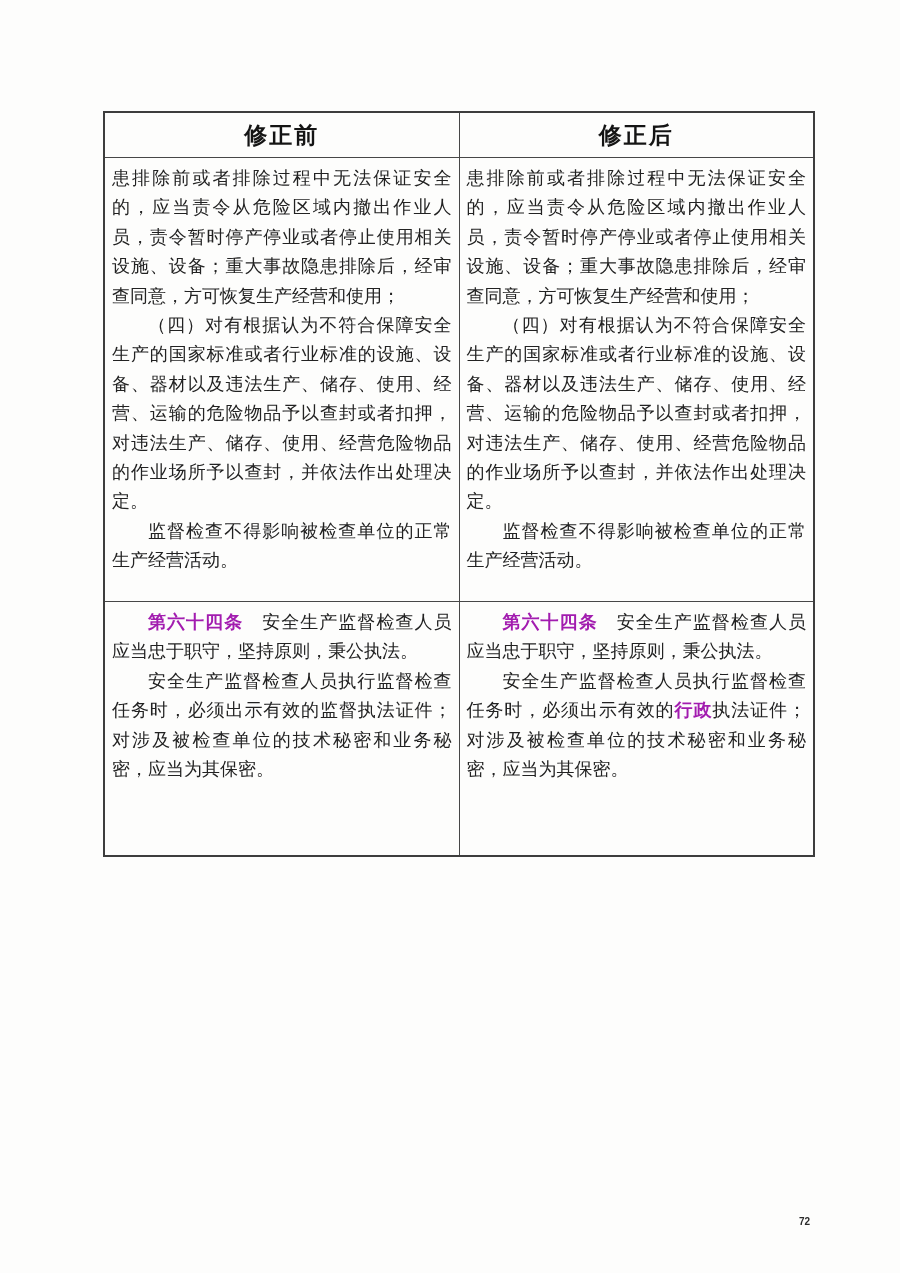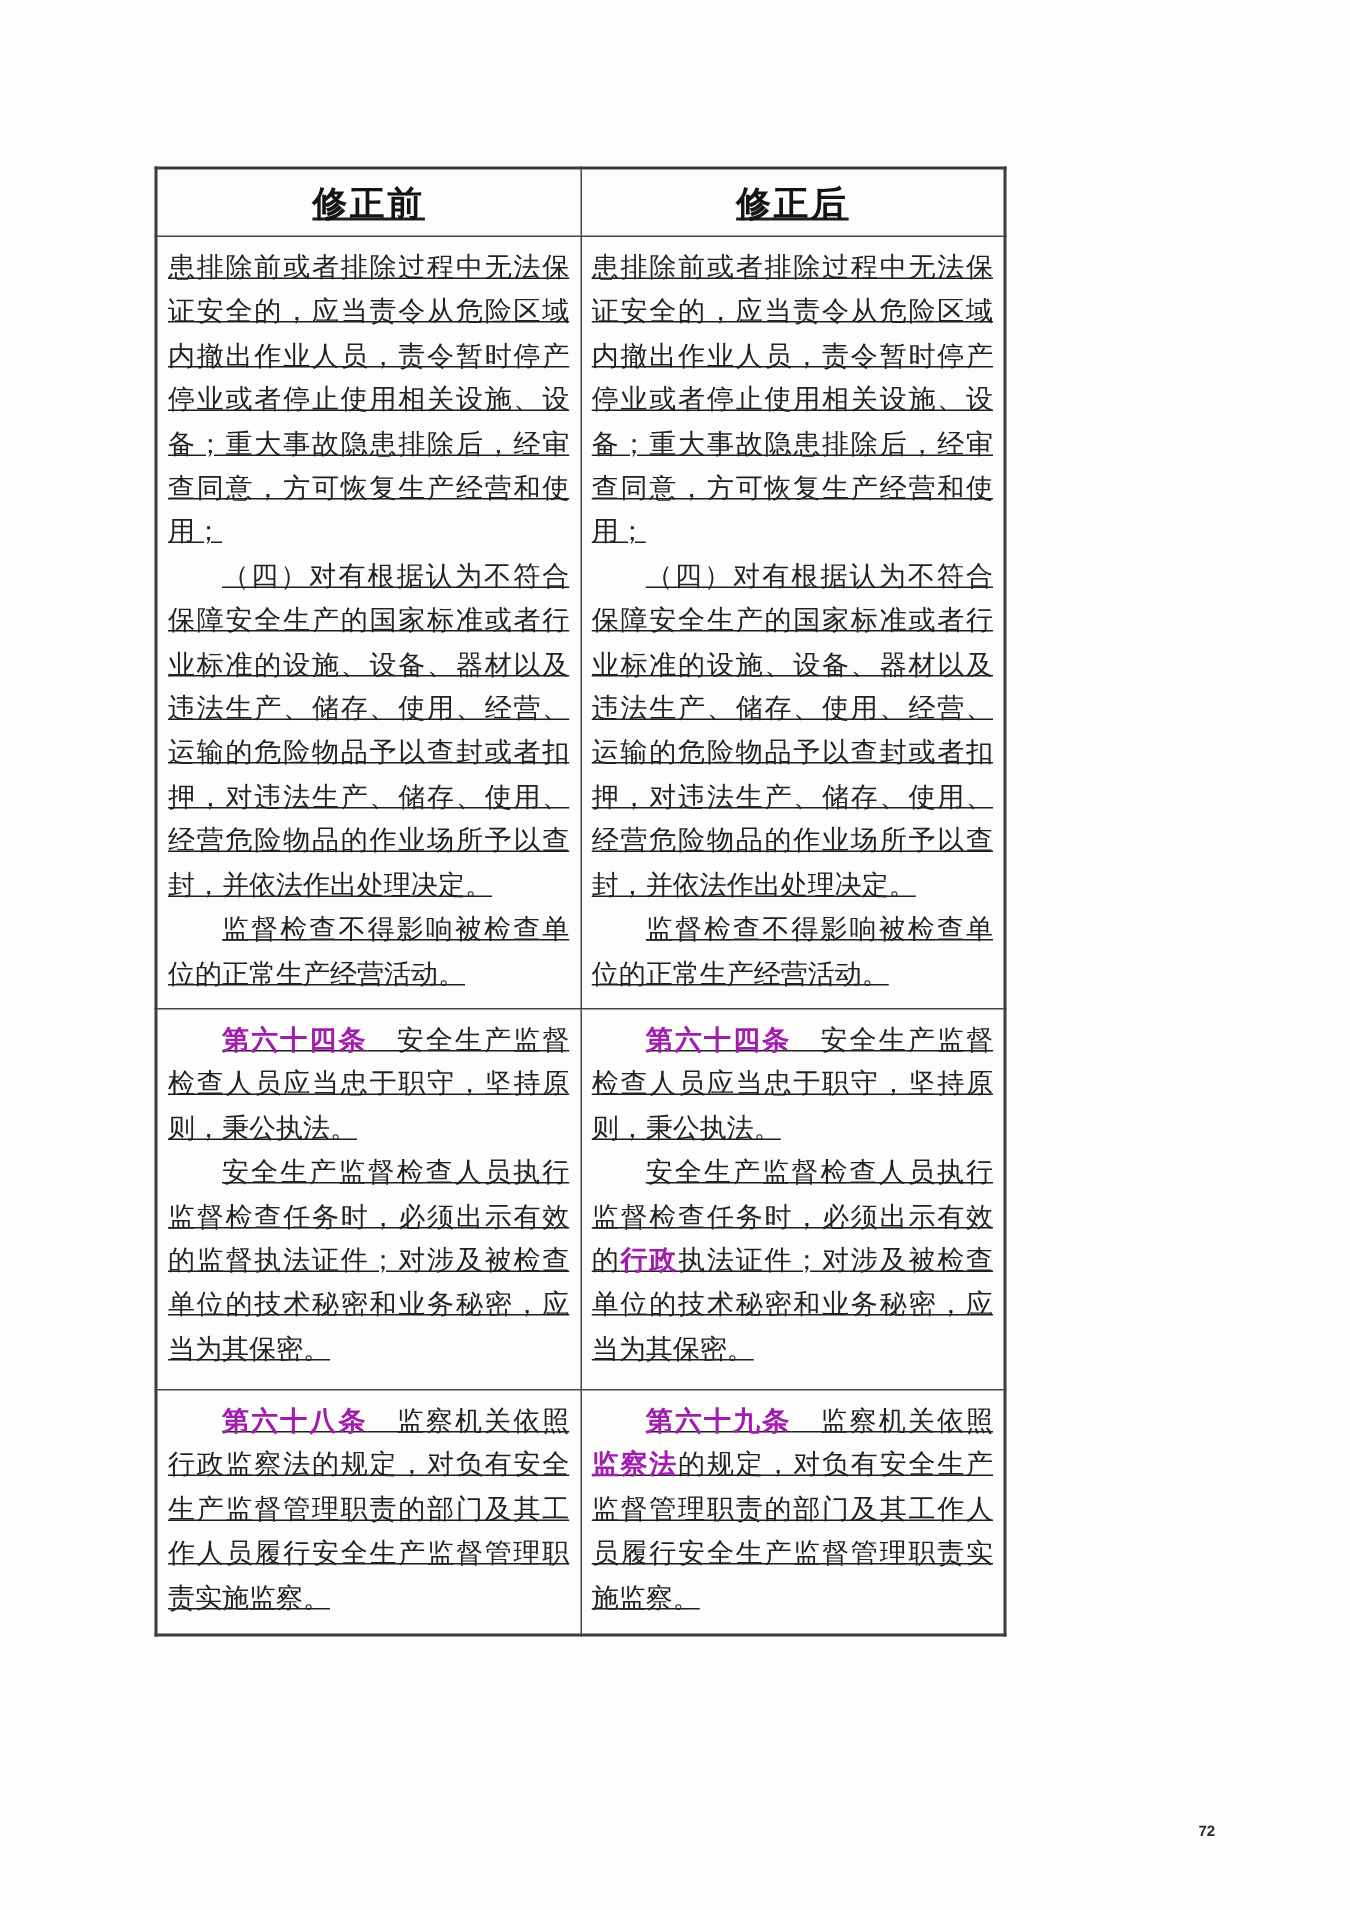--- a/index.html
+++ b/index.html
@@ -9,25 +9,24 @@
     position: relative;
     background: #fdfdfc;
     font-family: "Liberation Serif", "DejaVu Serif", serif;
     color: #1f1f1f;
     overflow: hidden;
   }
   .cmp-table {
     position: absolute;
     left: 103px;
     top: 111px;
-    width: 568px;
+    width: 712px;
     border-collapse: collapse;
     table-layout: fixed;
     border: 2px solid #3d3d3d;
-    text-decoration: underline;
   }
   .cmp-table th, .cmp-table td {
     border: 1.5px solid #474747;
     vertical-align: top;
     width: 50%;
   }
   .cmp-table th {
     height: 42px;
     font-family: "Liberation Sans", "DejaVu Sans", sans-serif;
     font-weight: bold;
@@ -94,24 +93,16 @@
       <tr>
         <td>
           <p class="para indent"><span class="seg bold">第六十四条</span><span class="seg">　安全生产监督检查人员应当忠于职守，坚持原则，秉公执法。</span></p>
           <p class="para indent"><span class="seg">安全生产监督检查人员执行监督检查任务时，必须出示有效的监督执法证件；对涉及被检查单位的技术秘密和业务秘密，应当为其保密。</span></p>
         </td>
         <td>
           <p class="para indent"><span class="seg bold">第六十四条</span><span class="seg">　安全生产监督检查人员应当忠于职守，坚持原则，秉公执法。</span></p>
           <p class="para indent"><span class="seg">安全生产监督检查人员执行监督检查任务时，必须出示有效的</span><span class="seg bold">行政</span><span class="seg">执法证件；对涉及被检查单位的技术秘密和业务秘密，应当为其保密。</span></p>
         </td>
       </tr>
-      <tr>
-        <td>
-          <p class="para indent"><span class="seg bold">第六十八条</span><span class="seg">　监察机关依照行政监察法的规定，对负有安全生产监督管理职责的部门及其工作人员履行安全生产监督管理职责实施监察。</span></p>
-        </td>
-        <td>
-          <p class="para indent"><span class="seg bold">第六十九条</span><span class="seg">　监察机关依照</span><span class="seg bold">监察法</span><span class="seg">的规定，对负有安全生产监督管理职责的部门及其工作人员履行安全生产监督管理职责实施监察。</span></p>
-        </td>
-      </tr>
     </tbody>
 </table>
 
 <div class="page-number">72</div>
 
 </body></html>

